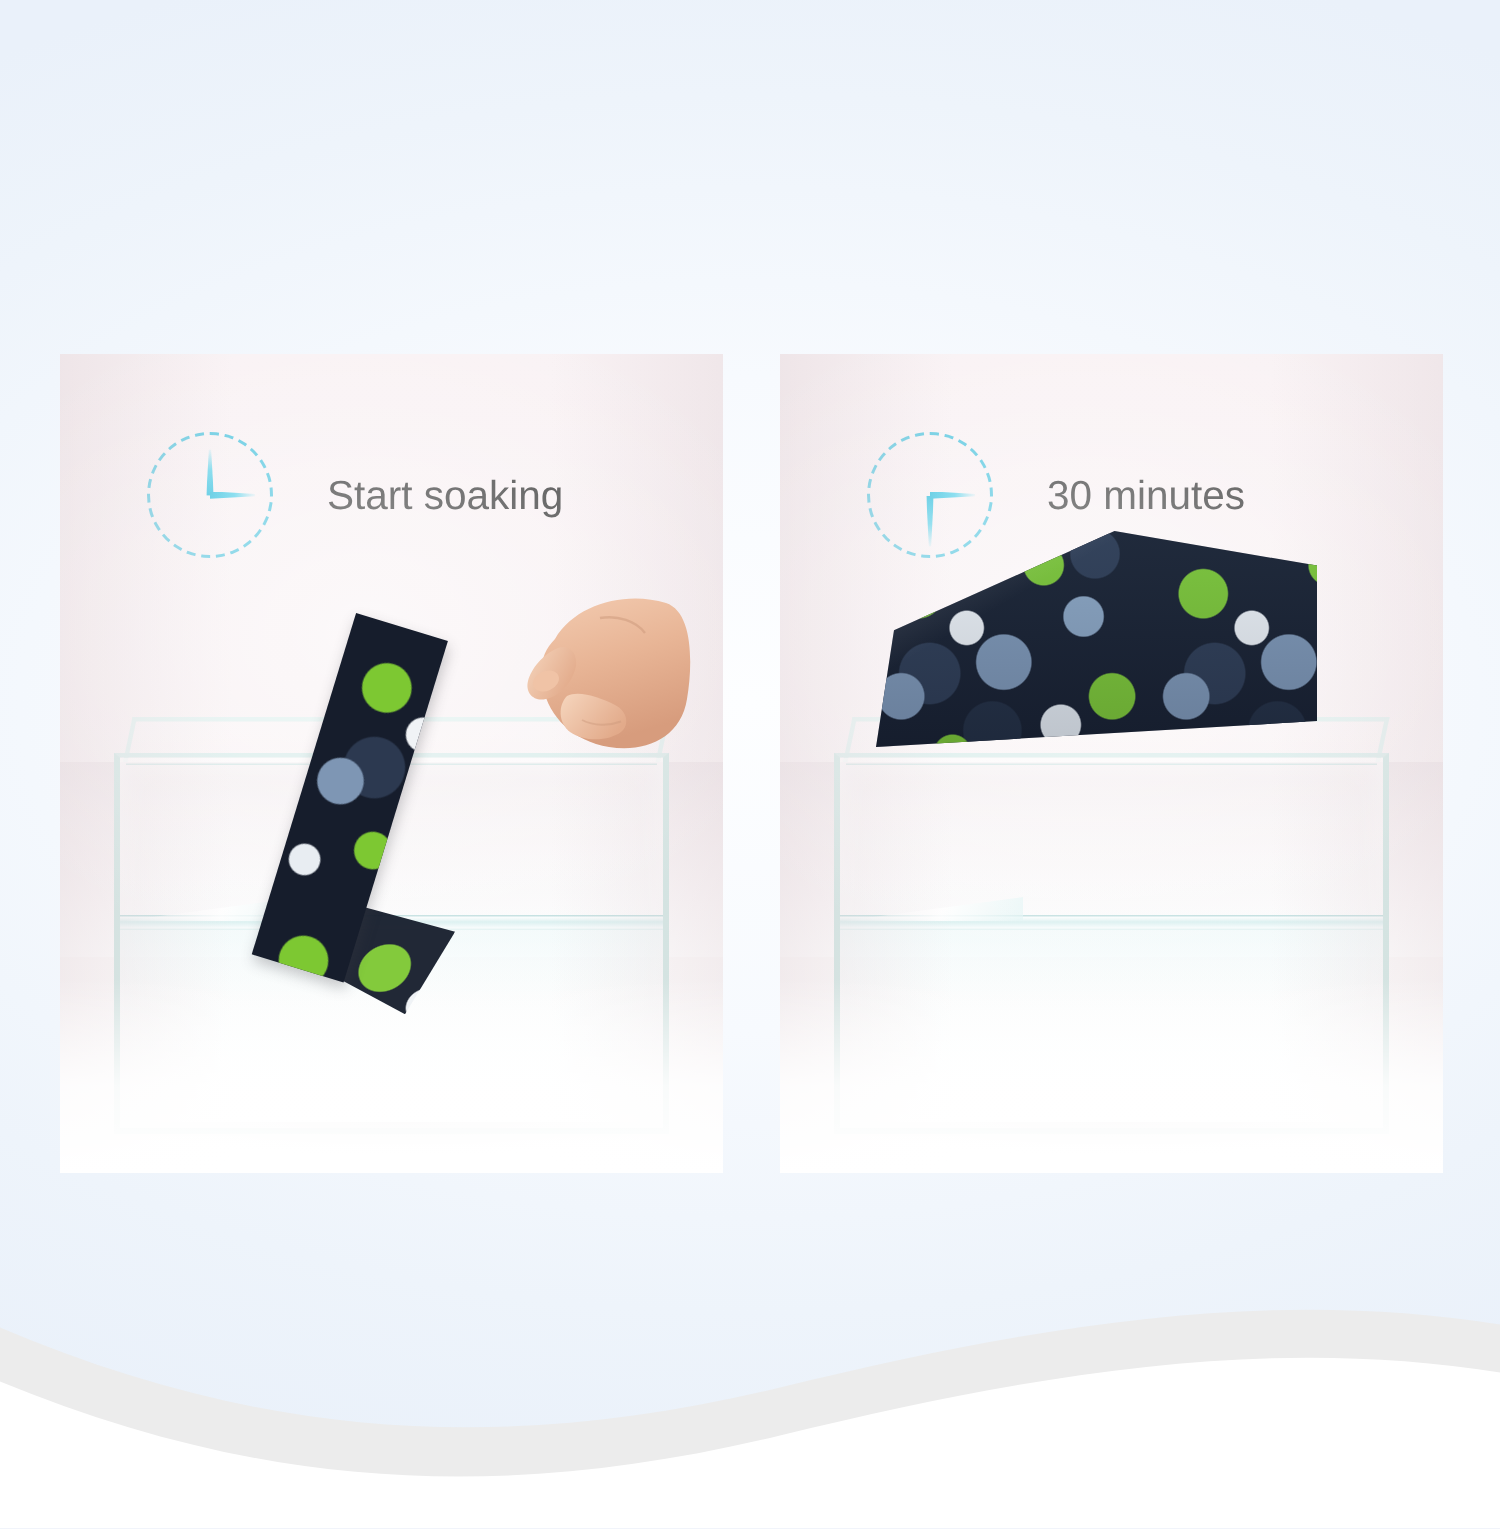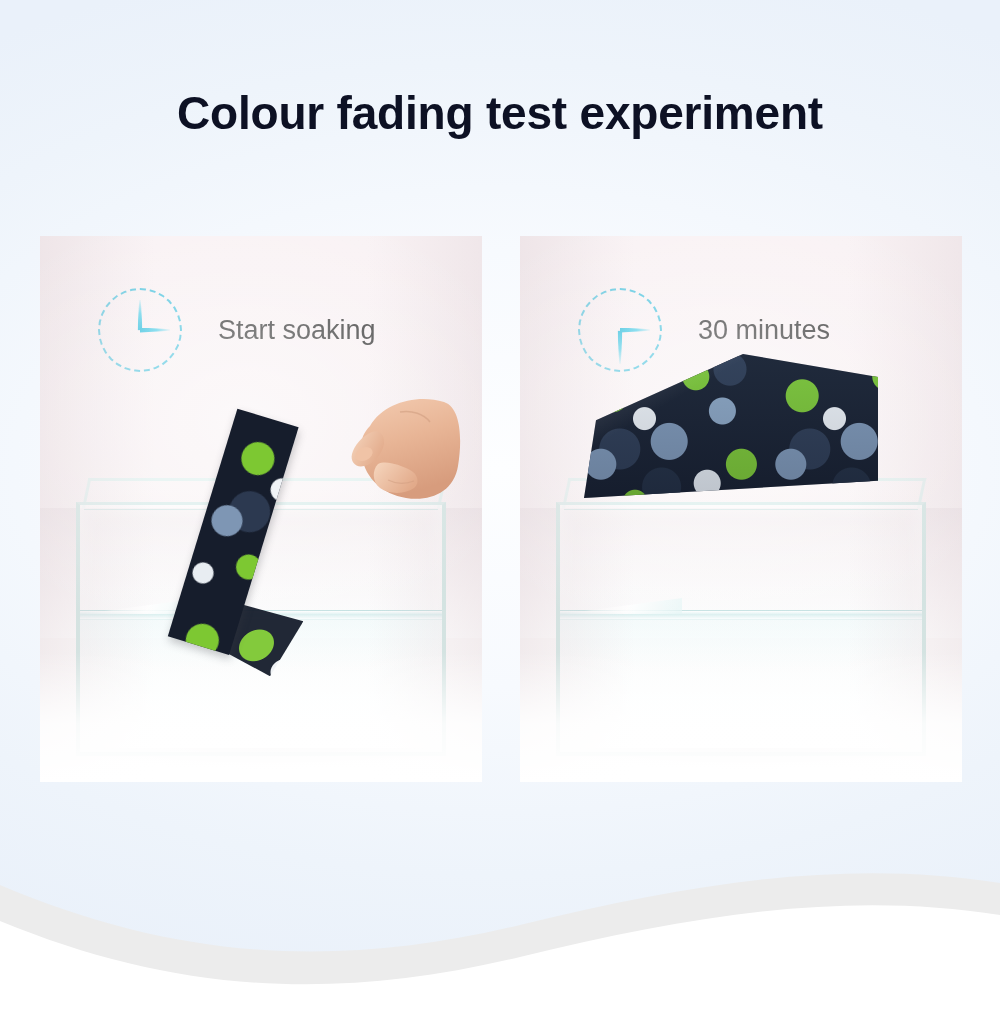--- a/index.html
+++ b/index.html
@@ -306,21 +306,20 @@
     bottom: 0;
     width: 1000px;
     height: 180px;
   }
 </style>
 </head>
 <body>
 
 <div id="page">
 
-  <div class="title">Colour fading test experiment</div>
 
   <div class="panel left">
     <div class="table-surface"></div>
 
     <div class="clock-row">
       <div class="clock">
         <div class="hand hand-up"></div>
         <div class="hand hand-right"></div>
       </div>
       <div class="clock-label">Start soaking</div>

